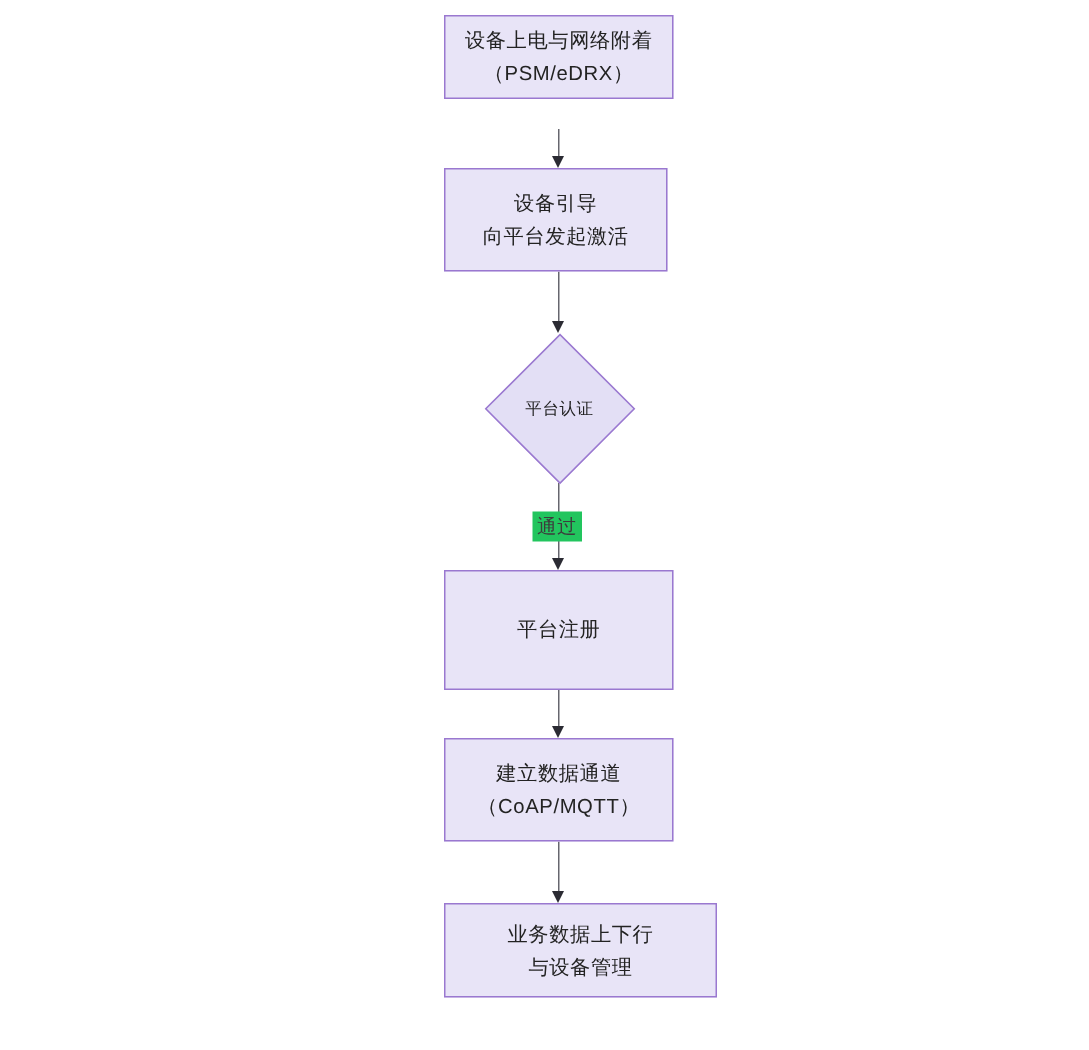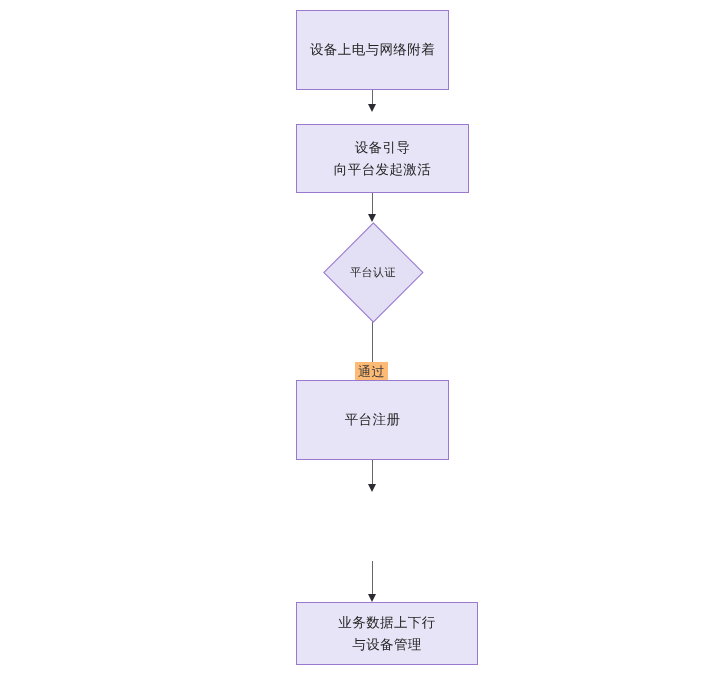--- a/index.html
+++ b/index.html
@@ -84,27 +84,26 @@
   .arrowhead {
     position: absolute;
     width: 0;
     height: 0;
     border-left: 4.5px solid transparent;
     border-right: 4.5px solid transparent;
     border-top: 8px solid #2b2b33;
   }
   .edge-label {
     position: absolute;
-    background: #fdba74;
+    background: #22c55e;
     color: #3c3c3c;
     font-size: 13px;
     letter-spacing: 0.4px;
     padding: 1px 3px;
     white-space: nowrap;
-    margin-top: 21px;
   }
 </style>
 </head>
 <body>
 
 <div id="flowchart">
 
   <div class="connector" style="left:372px; top:86px; height:18px;"></div>
   <div class="arrowhead" style="left:368px; top:104px;"></div>
 
@@ -114,39 +113,44 @@
   <div class="connector" style="left:372px; top:322px; height:50px;"></div>
   <div class="arrowhead" style="left:368px; top:372px;"></div>
   <div class="edge-label" style="left:355px; top:341px;">通过</div>
 
   <div class="connector" style="left:372px; top:460px; height:24px;"></div>
   <div class="arrowhead" style="left:368px; top:484px;"></div>
 
   <div class="connector" style="left:372px; top:561px; height:33px;"></div>
   <div class="arrowhead" style="left:368px; top:594px;"></div>
 
-  <div class="node-box" style="left:296px; top:10px; width:153px; height:80px;">
+  <div class="node-box" style="left:296px; top:10px; width:153px; height:56px;">
     <span class="node-line">设备上电与网络附着</span>
+    <span class="node-line">（PSM/eDRX）</span>
   </div>
 
-  <div class="node-box" style="left:296px; top:112px; width:173px; height:69px;margin-top:12px;">
+  <div class="node-box" style="left:296px; top:112px; width:149px; height:69px;">
     <span class="node-line">设备引导</span>
     <span class="node-line">向平台发起激活</span>
   </div>
 
   <div class="diamond-wrap" style="left:323px; top:222px;">
     <div class="diamond-shape">
         <div></div>
       </div>
     <div class="diamond-label">平台认证</div>
   </div>
 
   <div class="node-box" style="left:296px; top:380px; width:153px; height:80px;gap:37px;">
     <span class="node-line">平台注册</span>
   </div>
 
+  <div class="node-box" style="left:296px; top:492px; width:153px; height:69px;">
+    <span class="node-line">建立数据通道</span>
+    <span class="node-line">（CoAP/MQTT）</span>
+  </div>
 
   <div class="node-box" style="left:296px; top:602px; width:182px; height:63px;">
     <span class="node-line">业务数据上下行</span>
     <span class="node-line">与设备管理</span>
   </div>
 
 </div>
 
 </body></html>

